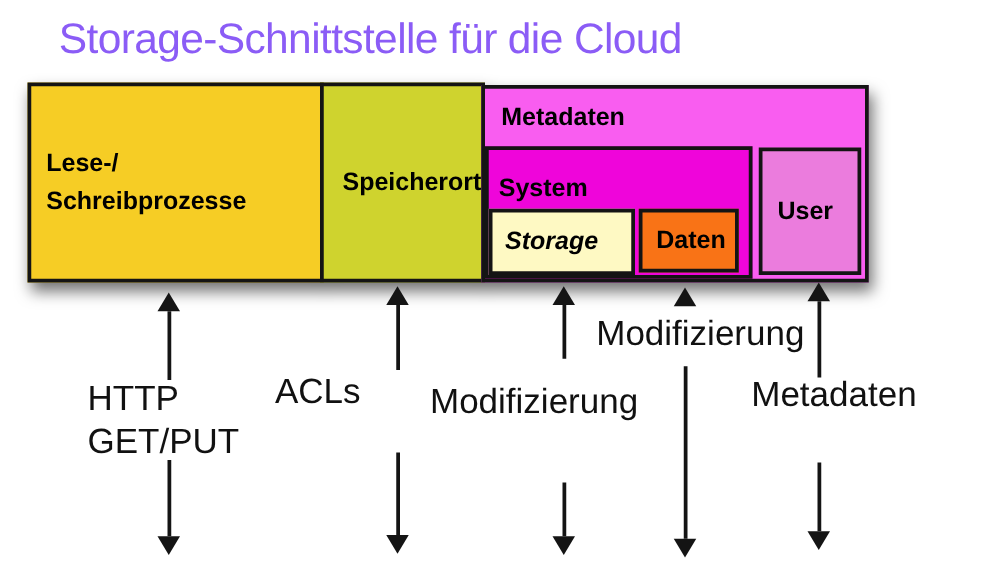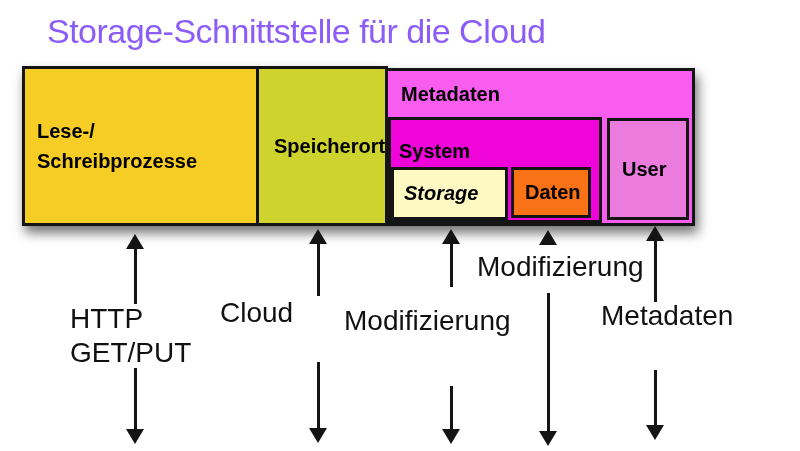--- a/index.html
+++ b/index.html
@@ -133,21 +133,21 @@
   <div class="arrow a5d">
       <div class="shaft"></div>
       <div class="head-down"></div>
     </div>
 
   <div class="ann ann1">
     <div>HTTP</div>
     <div>GET/PUT</div>
   </div>
   <div class="ann ann2">
-    <div>Cloud</div>
+    <div>ACLs</div>
   </div>
   <div class="ann ann3">
     <div>Modifizierung</div>
   </div>
   <div class="ann ann4">
     <div>Modifizierung</div>
   </div>
   <div class="ann ann5">
     <div>Metadaten</div>
   </div>

